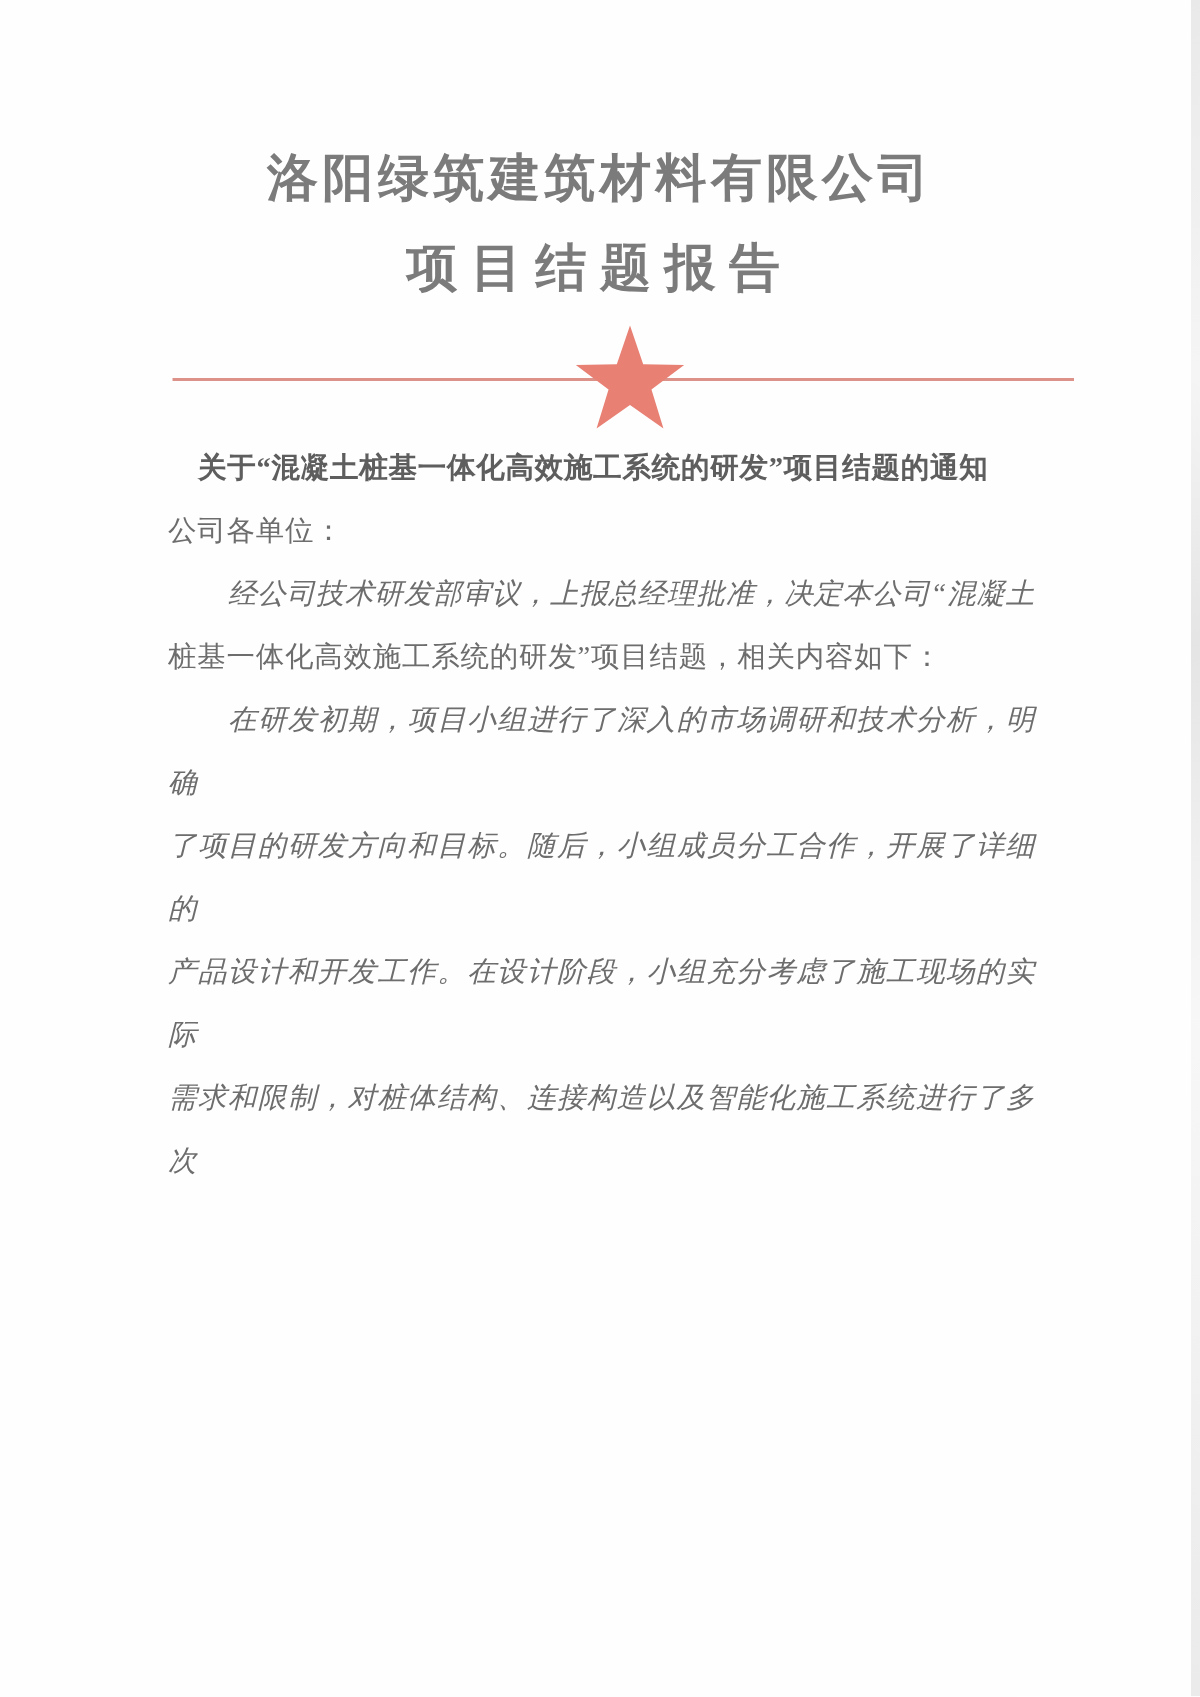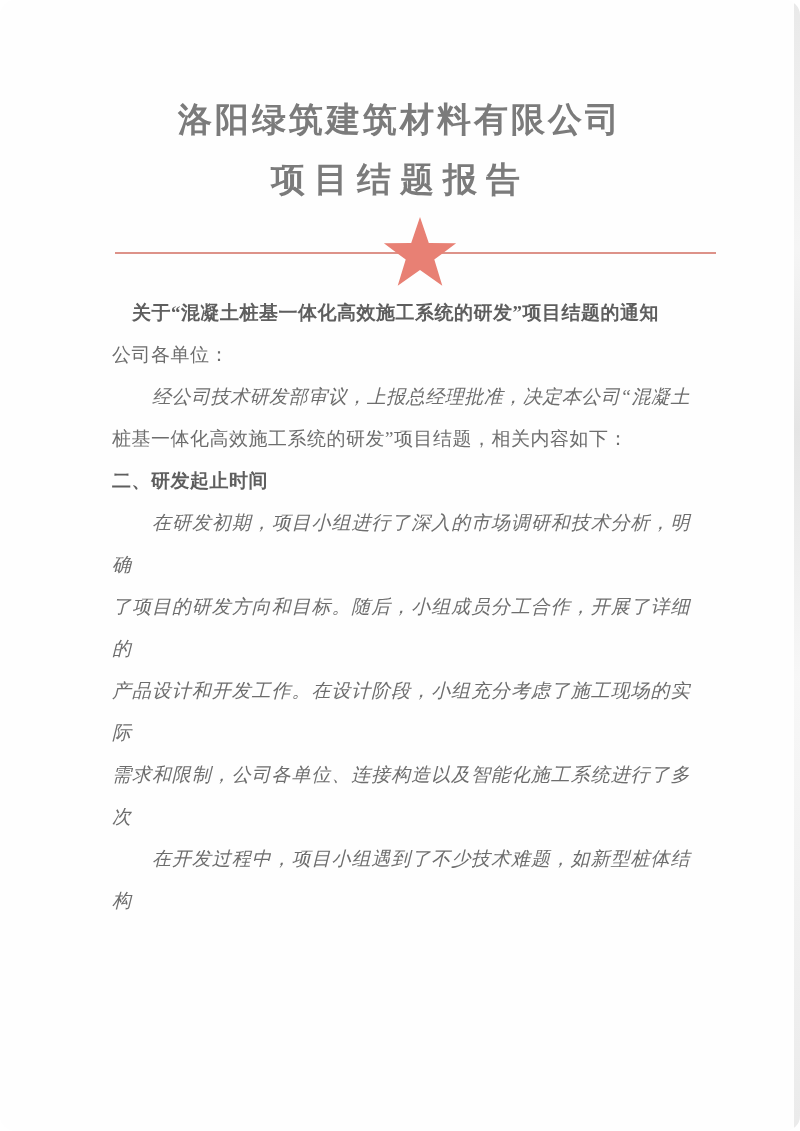--- a/index.html
+++ b/index.html
@@ -3,21 +3,20 @@
 <meta charset="utf-8">
 <style>
   html, body { margin: 0; padding: 0; background: #ffffff; }
   .page {
     position: relative;
     width: 800px;
     height: 1131px;
     background: #fefefe;
     overflow: hidden;
     font-family: "Liberation Serif", "DejaVu Serif", serif;
-    border-radius: 15px;
   }
   
   .scan-edge {
     position: absolute;
     top: 0; right: 0;
     width: 6px; height: 100%;
     background: linear-gradient(to bottom,
       rgba(185,185,185,0.30) 0%,
       rgba(205,205,205,0.18) 22%,
       rgba(175,175,175,0.32) 38%,
@@ -88,27 +87,25 @@
   <div class="content">
 
     <div class="line bold indent1">关于“混凝土桩基一体化高效施工系统的研发”项目结题的通知</div>
 
     <div class="line">公司各单位：</div>
 
     <div class="line just indent2">经公司技术研发部审议，上报总经理批准，决定本公司“混凝土</div>
     <div class="line">桩基一体化高效施工系统的研发”项目结题，相关内容如下：</div>
 
 
-    <div class="line bold">二、研发起止时间</div>
 
 
     <div class="line just indent2">在研发初期，项目小组进行了深入的市场调研和技术分析，明确</div>
     <div class="line just">了项目的研发方向和目标。随后，小组成员分工合作，开展了详细的</div>
     <div class="line just">产品设计和开发工作。在设计阶段，小组充分考虑了施工现场的实际</div>
-    <div class="line just">需求和限制，公司各单位、连接构造以及智能化施工系统进行了多次</div>
+    <div class="line just">需求和限制，对桩体结构、连接构造以及智能化施工系统进行了多次</div>
 
-    <div class="line just indent2">在开发过程中，项目小组遇到了不少技术难题，如新型桩体结构</div>
 
   </div>
 
   <div class="scan-edge"></div>
 
 </div>
 
 </body></html>

